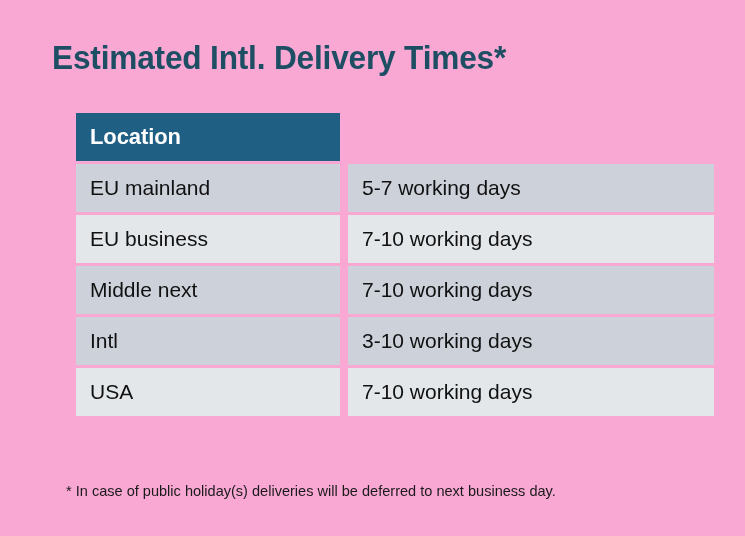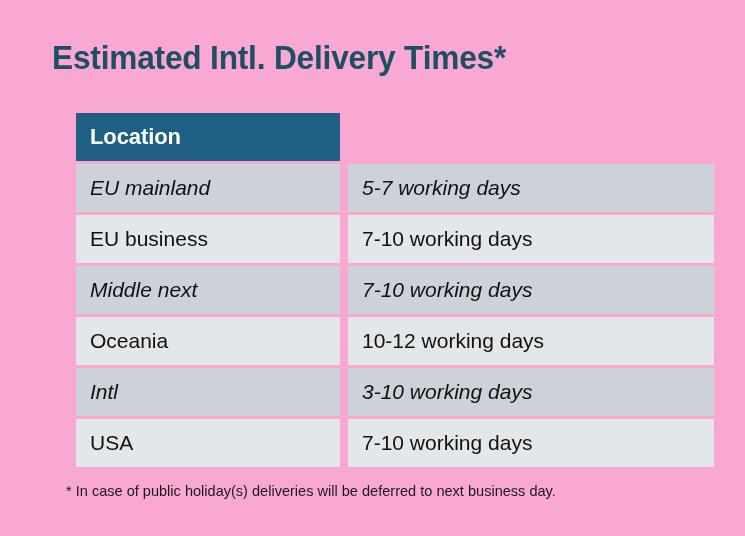--- a/index.html
+++ b/index.html
@@ -84,21 +84,21 @@
   
   .header-row .cell {
     background: #1f5f84;
     color: #ffffff;
     font-weight: 700;
     font-size: 22px;
     letter-spacing: -0.1px;
   }
 
   
-  .row-odd .cell  { background: #ccd1da; font-style: italic; }
+  .row-odd .cell  { background: #ccd1da; }
   .row-even .cell { background: #e3e7ea; }
 
   
   .footnote {
     position: absolute;
     left: 66px;
     top: 481px;
     width: 640px;
     font-size: 15px;
     line-height: 20px;
@@ -129,24 +129,20 @@
     <div class="table-row row-even">
       <div class="cell cell-location">EU business</div>
       <div class="cell cell-delivery">7-10 working days</div>
     </div>
 
     <div class="table-row row-odd">
       <div class="cell cell-location">Middle next</div>
       <div class="cell cell-delivery">7-10 working days</div>
     </div>
 
-    <div class="table-row row-even">
-      <div class="cell cell-location">Oceania</div>
-      <div class="cell cell-delivery">10-12 working days</div>
-    </div>
 
     <div class="table-row row-odd">
       <div class="cell cell-location">Intl</div>
       <div class="cell cell-delivery">3-10 working days</div>
     </div>
 
     <div class="table-row row-even">
       <div class="cell cell-location">USA</div>
       <div class="cell cell-delivery">7-10 working days</div>
     </div>

